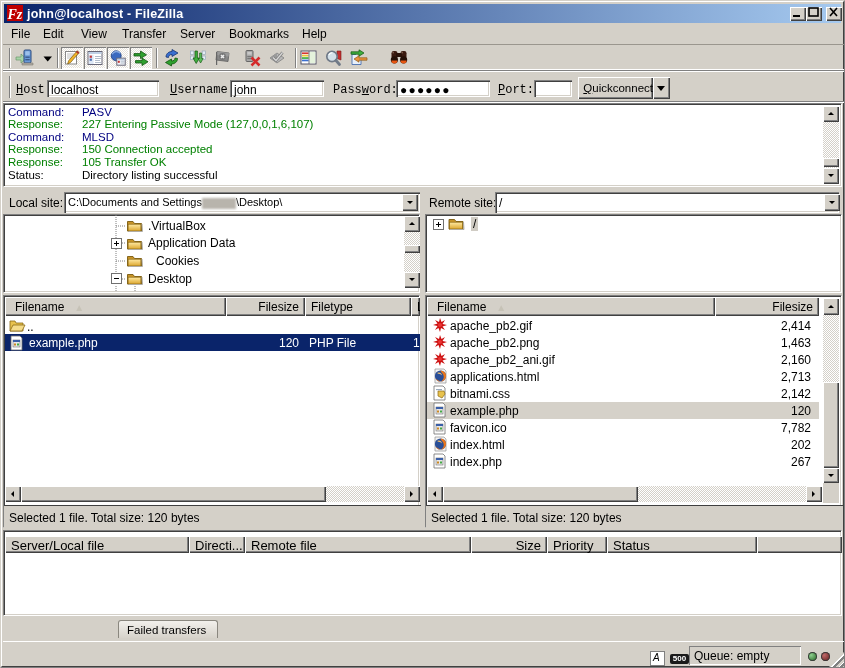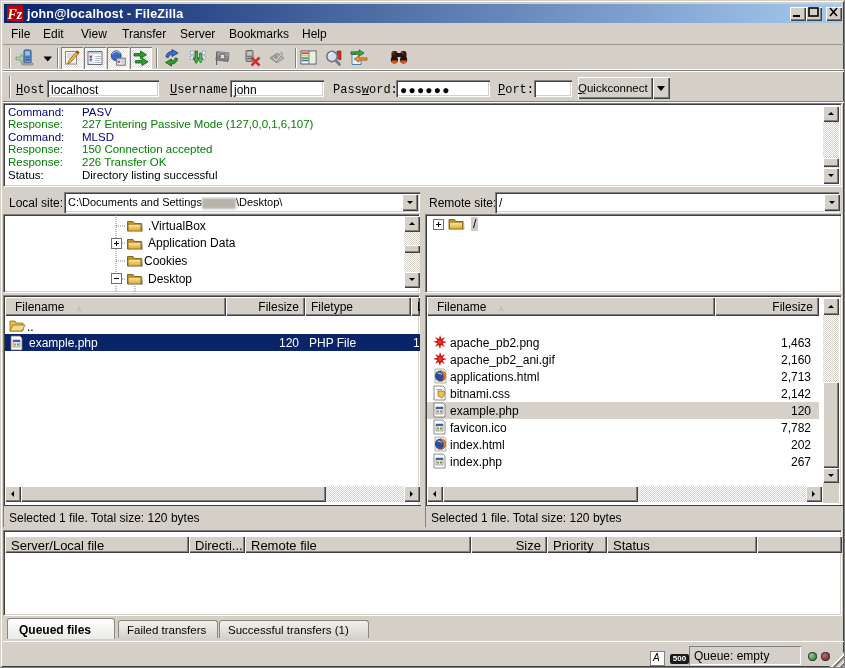--- a/index.html
+++ b/index.html
@@ -274,34 +274,34 @@
   <div id="qc" class="abs">
     <div class="sep abs" style="left:6px;top:4px;width:2px;height:22px;border-left:1px solid #808080;border-right:1px solid #fff"></div>
     <label style="left:13px"><u>H</u>ost:</label>
     <div class="inp" style="left:44px;width:112px">localhost</div>
     <label style="left:167px"><u>U</u>sername:</label>
     <div class="inp" style="left:227px;width:94px">john</div>
     <label style="left:330px">Pass<u>w</u>ord:</label>
     <div class="inp" style="left:393px;width:94px;letter-spacing:1.2px;font-size:12px;padding-top:3px">●●●●●●</div>
     <label style="left:495px"><u>P</u>ort:</label>
     <div class="inp" style="left:531px;width:38px"></div>
-    <div class="btn3d abs" style="left:575px;top:5px;width:75px;height:22px;text-align:left;padding-top:5px;font-size:11.5px"><u>Q</u>uickconnect</div>
+    <div class="btn3d abs" style="left:575px;top:5px;width:75px;height:22px;text-align:right;padding-top:5px;font-size:11.5px"><u>Q</u>uickconnect</div>
     <div class="btn3d abs" style="left:650px;top:5px;width:17px;height:22px">
         <svg style="position:absolute;left:4px;top:9px" width="9" height="6">
           <path d="M0 0 L8 0 L4 5 Z" fill="#000"></path>
         </svg>
       </div>
   </div>
 
   <div id="log" class="abs sunk">
     <div class="line blue" style="top:2px">Command:<span class="lval">PASV</span></div>
     <div class="line green" style="top:14px">Response:<span class="lval">227 Entering Passive Mode (127,0,0,1,6,107)</span></div>
     <div class="line blue" style="top:27px">Command:<span class="lval">MLSD</span></div>
     <div class="line green" style="top:39px">Response:<span class="lval">150 Connection accepted</span></div>
-    <div class="line green" style="top:52px">Response:<span class="lval">226 Transfer OK</span></div>
+    <div class="line green" style="top:52px">Response:<span class="lval">105 Transfer OK</span></div>
     <div class="line" style="top:65px">Status:<span class="lval">Directory listing successful</span></div>
     <div class="sbtn up" style="right:2px;top:2px;width:16px;height:16px"></div>
     <div class="track abs" style="right:2px;top:18px;width:16px;height:46px"></div>
     <div class="thumb abs" style="right:2px;top:54px;width:16px;height:9px"></div>
     <div class="sbtn dn" style="right:2px;top:64px;width:16px;height:16px"></div>
   </div>
 
   <div class="abs" style="left:2px;top:190px;width:417px;height:23px">
     <span class="abs" style="left:6px;top:5px">Local site:</span>
     <div class="combo abs" style="left:61px;top:1px;width:356px;height:21px;padding:4px 0 0 4px;white-space:nowrap;overflow:hidden;font-size:11px">C:\Documents and Settings<span style="display:inline-block;width:34px;height:11px;background:#b8b4ac;filter:blur(1px);vertical-align:middle"></span>\Desktop\</div>
@@ -333,21 +333,21 @@
         <use href="#folder"></use>
       </svg>
     <svg class="abs" style="left:122px;top:38px" width="18" height="16" viewBox="0 0 17 16">
         <use href="#folder"></use>
       </svg>
     <svg class="abs" style="left:122px;top:56px" width="18" height="16" viewBox="0 0 17 16">
         <use href="#folder"></use>
       </svg>
     <div class="trow abs" style="left:144px;top:4px">.VirtualBox</div>
     <div class="trow abs" style="left:144px;top:21px">Application Data</div>
-    <div class="trow abs" style="left:140px;top:39px">Cookies</div>
+    <div class="trow abs" style="left:152px;top:39px">Cookies</div>
     <div class="trow abs" style="left:144px;top:57px">Desktop</div>
     <div class="exp abs" style="left:107px;top:23px">
         <svg width="9" height="9">
           <path d="M2 4.5 H7 M4.5 2 V7" stroke="#000" stroke-width="1"></path>
         </svg>
       </div>
     <div class="exp abs" style="left:107px;top:58px">
         <svg width="9" height="9">
           <path d="M2 4.5 H7" stroke="#000" stroke-width="1"></path>
         </svg>
@@ -398,20 +398,27 @@
     <div class="sbtn rt abs" style="left:400px;top:190px;width:16px;height:16px"></div>
     <div class="statusline" style="left:0;top:209px;width:417px;height:24px">Selected 1 file. Total size: 120 bytes</div>
   </div>
 
   <div class="abs sunk" style="left:424px;top:294px;width:417px;height:233px">
     <div class="abs" style="left:1px;top:1px;width:415px;height:19px">
       <div class="hcell" style="left:0;width:288px;padding-left:10px">Filename&nbsp;&nbsp;&nbsp;<span style="color:#c6c2b6;font-size:10px">▲</span></div>
       <div class="hcell r" style="left:288px;width:104px">Filesize</div>
     </div>
     <div id="rrows" class="abs" style="left:1px;top:21px;width:392px;height:153px">
+      <div class="frow" style="top:0px">
+          <svg width="16" height="16" viewBox="0 0 16 16">
+            <use href="#feather"></use>
+          </svg>
+          <span class="nm">apache_pb2.gif</span>
+          <span class="sz">2,414</span>
+        </div>
       <div class="frow" style="top:17px">
           <svg width="16" height="16" viewBox="0 0 16 16">
             <use href="#feather"></use>
           </svg>
           <span class="nm">apache_pb2.png</span>
           <span class="sz">1,463</span>
         </div>
       <div class="frow" style="top:34px">
           <svg width="16" height="16" viewBox="0 0 16 16">
             <use href="#feather"></use>
@@ -480,23 +487,21 @@
       <div class="hcell" style="left:184px;width:56px;padding-top:2px">Directi...</div>
       <div class="hcell" style="left:240px;width:226px;padding-top:2px">Remote file</div>
       <div class="hcell r" style="left:466px;width:76px;padding-top:2px">Size</div>
       <div class="hcell" style="left:542px;width:60px;padding-top:2px">Priority</div>
       <div class="hcell" style="left:602px;width:150px;padding-top:2px">Status</div>
       <div class="hcell" style="left:752px;width:85px;padding-top:2px"></div>
     </div>
   </div>
 
   <div id="tabs" class="abs" style="left:2px;top:617px;width:841px;height:22px">
-    <div class="tab act" style="left:4px;top:0px;width:108px;padding-left:11px">Queued files</div>
     <div class="tab" style="left:115px;top:2px;height:18px;width:100px">Failed transfers</div>
-    <div class="tab" style="left:216px;top:2px;height:18px;width:150px">Successful transfers (1)</div>
   </div>
 
   <div class="abs" style="left:2px;top:640px;width:841px;height:24px;border-top:1px solid #fff">
     <div class="abs" style="left:647px;top:9px;width:15px;height:15px;background:#fff;border:1px solid #808080;font-size:10px;font-style:italic;padding-left:2px">A</div>
     <div class="abs" style="left:667px;top:12px;width:19px;height:10px;background:#1a1a1a;border-radius:2px;color:#fff;font-size:8px;font-weight:bold;text-align:center;line-height:10px">500</div>
     <div class="abs" style="left:686px;top:4px;width:112px;height:19px;box-shadow:inset 1px 1px #808080, inset -1px -1px #fff;padding:3px 12px 0 5px">Queue: empty</div>
     <div class="dot" style="left:805px;top:10px;width:9px;height:9px;background:radial-gradient(circle at 35% 35%,#8fd08f,#1a5b1a);box-shadow:0 0 0 1px #3a3a3a inset"></div>
     <div class="dot" style="left:818px;top:10px;width:9px;height:9px;background:radial-gradient(circle at 35% 35%,#c06a6a,#5b1414);box-shadow:0 0 0 1px #3a3a3a inset"></div>
     <div class="grip abs" style="left:826px;top:10px;width:15px;height:15px;clip-path:polygon(100% 0,100% 100%,0 100%)"></div>
   </div>

